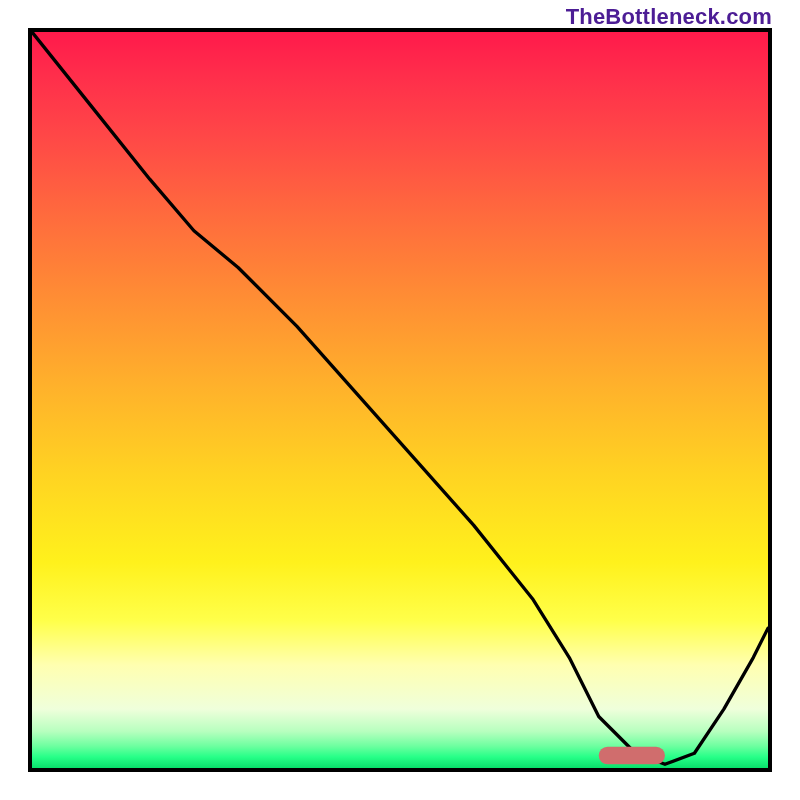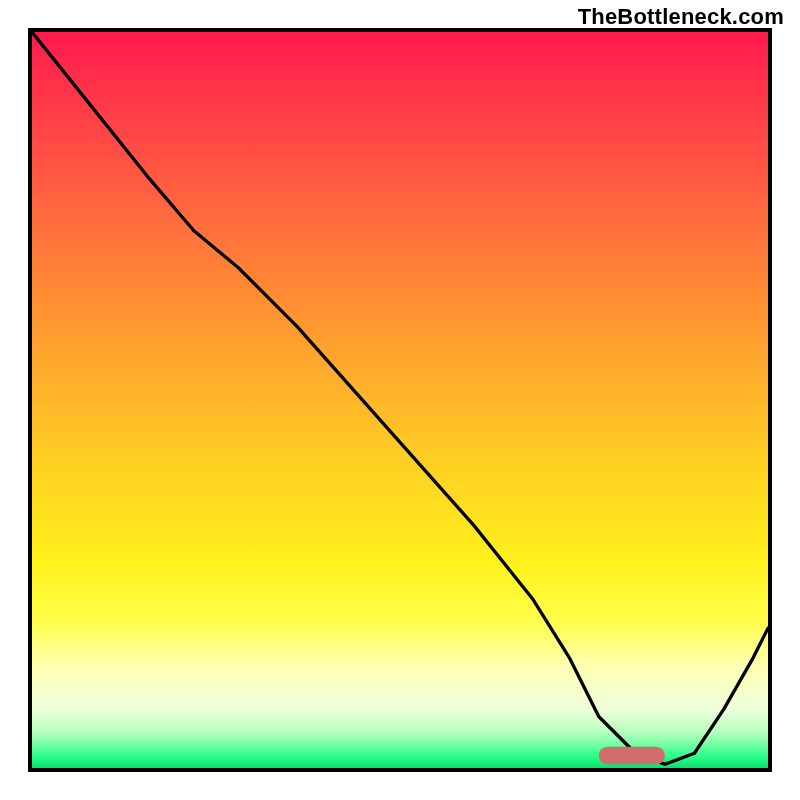--- a/index.html
+++ b/index.html
@@ -52,23 +52,23 @@
   .plot {
     position: absolute;
     left: 0;
     top: 0;
     width: 100%;
     height: 100%;
   }
   .watermark {
     position: absolute;
     top: 4px;
-    right: 16px;
+    right: 28px;
     font: 700 22px Arial, Helvetica, sans-serif;
-    color: #000000;
+    color: #4c1d95;
     letter-spacing: 0.2px;
   }
 </style>
 </head>
 <body>
 <div class="wrap">
   <div class="watermark">TheBottleneck.com</div>
 
   <div class="frame">
     <div class="gradient"></div>

